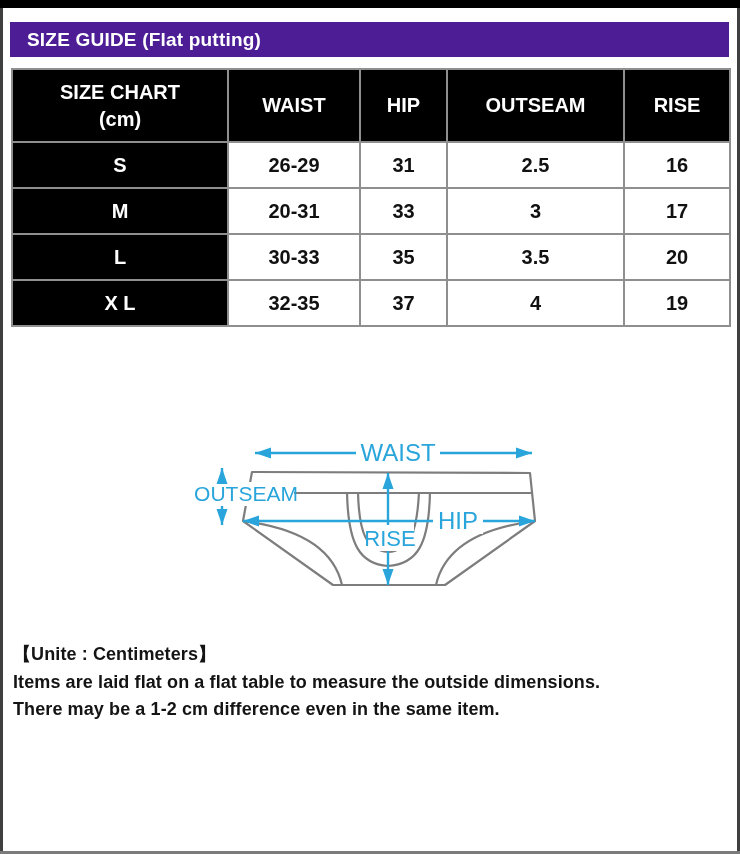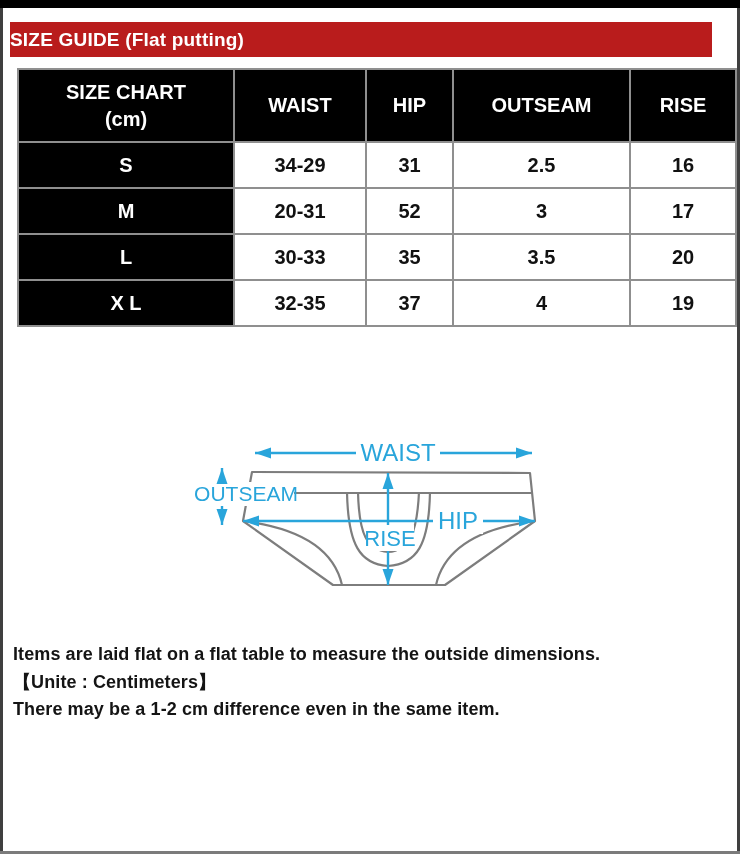--- a/index.html
+++ b/index.html
@@ -3,25 +3,25 @@
 <meta charset="utf-8">
 <style>
   html,body{margin:0;padding:0;background:#fff;}
   .frame{position:relative;width:740px;height:854px;background:#fff;overflow:hidden;
          font-family:"Liberation Sans",sans-serif;}
   .top-bar{position:absolute;top:0;left:0;width:740px;height:8px;background:#000;}
   .edge-left{position:absolute;top:8px;left:0;width:3px;height:843px;background:#3f3f3f;}
   .edge-right{position:absolute;top:8px;right:0;width:3px;height:843px;background:#3f3f3f;}
   .bottom-bar{position:absolute;bottom:0;left:0;width:740px;height:3px;background:#7b7b7b;}
 
-  .title-bar{position:absolute;left:10px;top:22px;width:702px;height:35px;background:#b91c1c;
-             color:#fff;font-size:19px;font-weight:bold;line-height:35px;
+  .title-bar{position:absolute;left:10px;top:22px;width:702px;height:35px;background:#4c1d95;
+             color:#fff;font-size:19px;font-weight:bold;line-height:35px;padding-left:17px;
              letter-spacing:.2px;}
 
-  table.size-table{position:absolute;left:17px;top:68px;border-collapse:collapse;table-layout:fixed;}
+  table.size-table{position:absolute;left:11px;top:68px;border-collapse:collapse;table-layout:fixed;}
   table.size-table th,table.size-table td{border:2px solid #8f8f8f;text-align:center;
              vertical-align:middle;font-weight:bold;padding:0;}
   table.size-table th{background:#000;color:#fff;font-size:20px;height:71px;line-height:1.35;}
   table.size-table td{background:#fff;color:#111;font-size:20px;height:44px;}
   table.size-table td.size-cell{background:#000;color:#fff;}
 
   .diagram{position:absolute;left:190px;top:425px;width:380px;height:195px;}
   .diagram text{font-family:"Liberation Sans",sans-serif;text-anchor:middle;}
 
   .notes{position:absolute;left:13px;top:641px;width:716px;font-size:18px;font-weight:bold;
@@ -52,29 +52,29 @@
           <div>SIZE CHART</div>
           <div>(cm)</div>
         </th>
         <th>WAIST</th>
         <th>HIP</th>
         <th>OUTSEAM</th>
         <th>RISE</th>
       </tr>
       <tr>
         <td class="size-cell">S</td>
-        <td>34-29</td>
+        <td>26-29</td>
         <td>31</td>
         <td>2.5</td>
         <td>16</td>
       </tr>
       <tr>
         <td class="size-cell">M</td>
         <td>20-31</td>
-        <td>52</td>
+        <td>33</td>
         <td>3</td>
         <td>17</td>
       </tr>
       <tr>
         <td class="size-cell">L</td>
         <td>30-33</td>
         <td>35</td>
         <td>3.5</td>
         <td>20</td>
       </tr>
@@ -126,17 +126,17 @@
 
     <g fill="#29A5DB">
       <text x="208" y="36" font-size="24">WAIST</text>
       <text x="56" y="76" font-size="21">OUTSEAM</text>
       <text x="268" y="104" font-size="24">HIP</text>
       <text x="200" y="121" font-size="22">RISE</text>
     </g>
   </svg>
 
   <div class="notes">
+    <div>【Unite : Centimeters】</div>
     <div>Items are laid flat on a flat table to measure the outside dimensions.</div>
-    <div>【Unite : Centimeters】</div>
     <div>There may be a 1-2 cm difference even in the same item.</div>
   </div>
 </div>
 
 </body></html>

